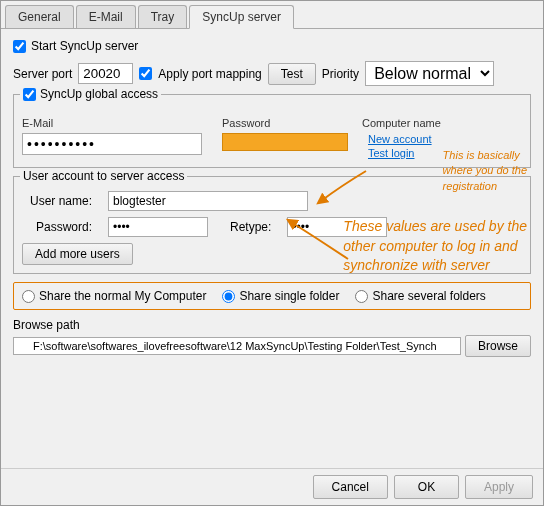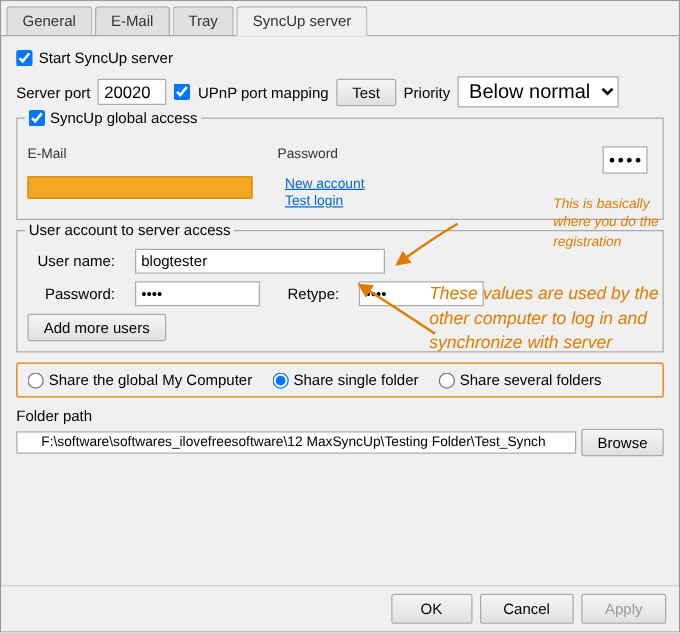--- a/index.html
+++ b/index.html
@@ -256,40 +256,41 @@
 
     <div class="checkbox-row">
       <input type="checkbox" checked="" style="">
       <label>Start SyncUp server</label>
     </div>
 
     <div class="server-port-row">
       <label>Server port</label>
       <input type="text" class="port-input" value="20020" style="">
       <input type="checkbox" checked="" style="">
-      <label>UPnP port mapping</label>
+      <label>Apply port mapping</label>
       <button class="btn">Test</button>
       <label>Priority</label>
       <select class="priority-select">
         <option>Below normal</option>
         <option>Normal</option>
         <option>Above normal</option>
         <option>High</option>
       </select>
     </div>
 
     <div class="group-box" style="padding-top:14px;">
       <div class="group-box-title">
         <input type="checkbox" checked="" style="">
         <span>SyncUp global access</span>
       </div>
       <div class="global-access-grid">
 
         <div class="col-header">E-Mail</div>
         <div class="col-header">Password</div>
+        <div class="col-header">Computer name</div>
         <div></div>
 
         <div>
           <input type="password" class="col-input password-dots" style="width: 90%;" value="1234567890">
         </div>
         <div>
           <input type="text" class="computer-name-input" value="" style="">
         </div>
         <div class="new-account-links">
           <span class="link">New account</span>
@@ -340,41 +341,41 @@
             <path d="M0,0 L6,3 L0,6 Z" fill="#e07b00"></path>
           </marker>
         </defs>
       </svg>
     </div>
 
     <div class="share-box" style="margin-top:8px;">
       <div class="radio-row">
         <div class="radio-item">
           <input type="radio" name="share" style="">
-          <label>Share the global My Computer</label>
+          <label>Share the normal My Computer</label>
         </div>
         <div class="radio-item">
           <input type="radio" name="share" checked="" style="">
           <label>Share single folder</label>
         </div>
         <div class="radio-item">
           <input type="radio" name="share" style="">
           <label>Share several folders</label>
         </div>
       </div>
     </div>
 
     <div class="folder-row">
-      <div style="margin-bottom:3px;">Folder path</div>
+      <div style="margin-bottom:3px;">Browse path</div>
       <div class="folder-path-row">
         <input type="text" class="folder-path-input" value="F:\software\softwares_ilovefreesoftware\12 MaxSyncUp\Testing Folder\Test_Synch" style="">
         <button class="btn">Browse</button>
       </div>
     </div>
 
   </div>
 
   <div class="bottom-bar">
+    <button class="btn-bottom">Cancel</button>
     <button class="btn-bottom">OK</button>
-    <button class="btn-bottom">Cancel</button>
     <button class="btn-bottom btn-apply">Apply</button>
   </div>
 </div>
 
 </body></html>

